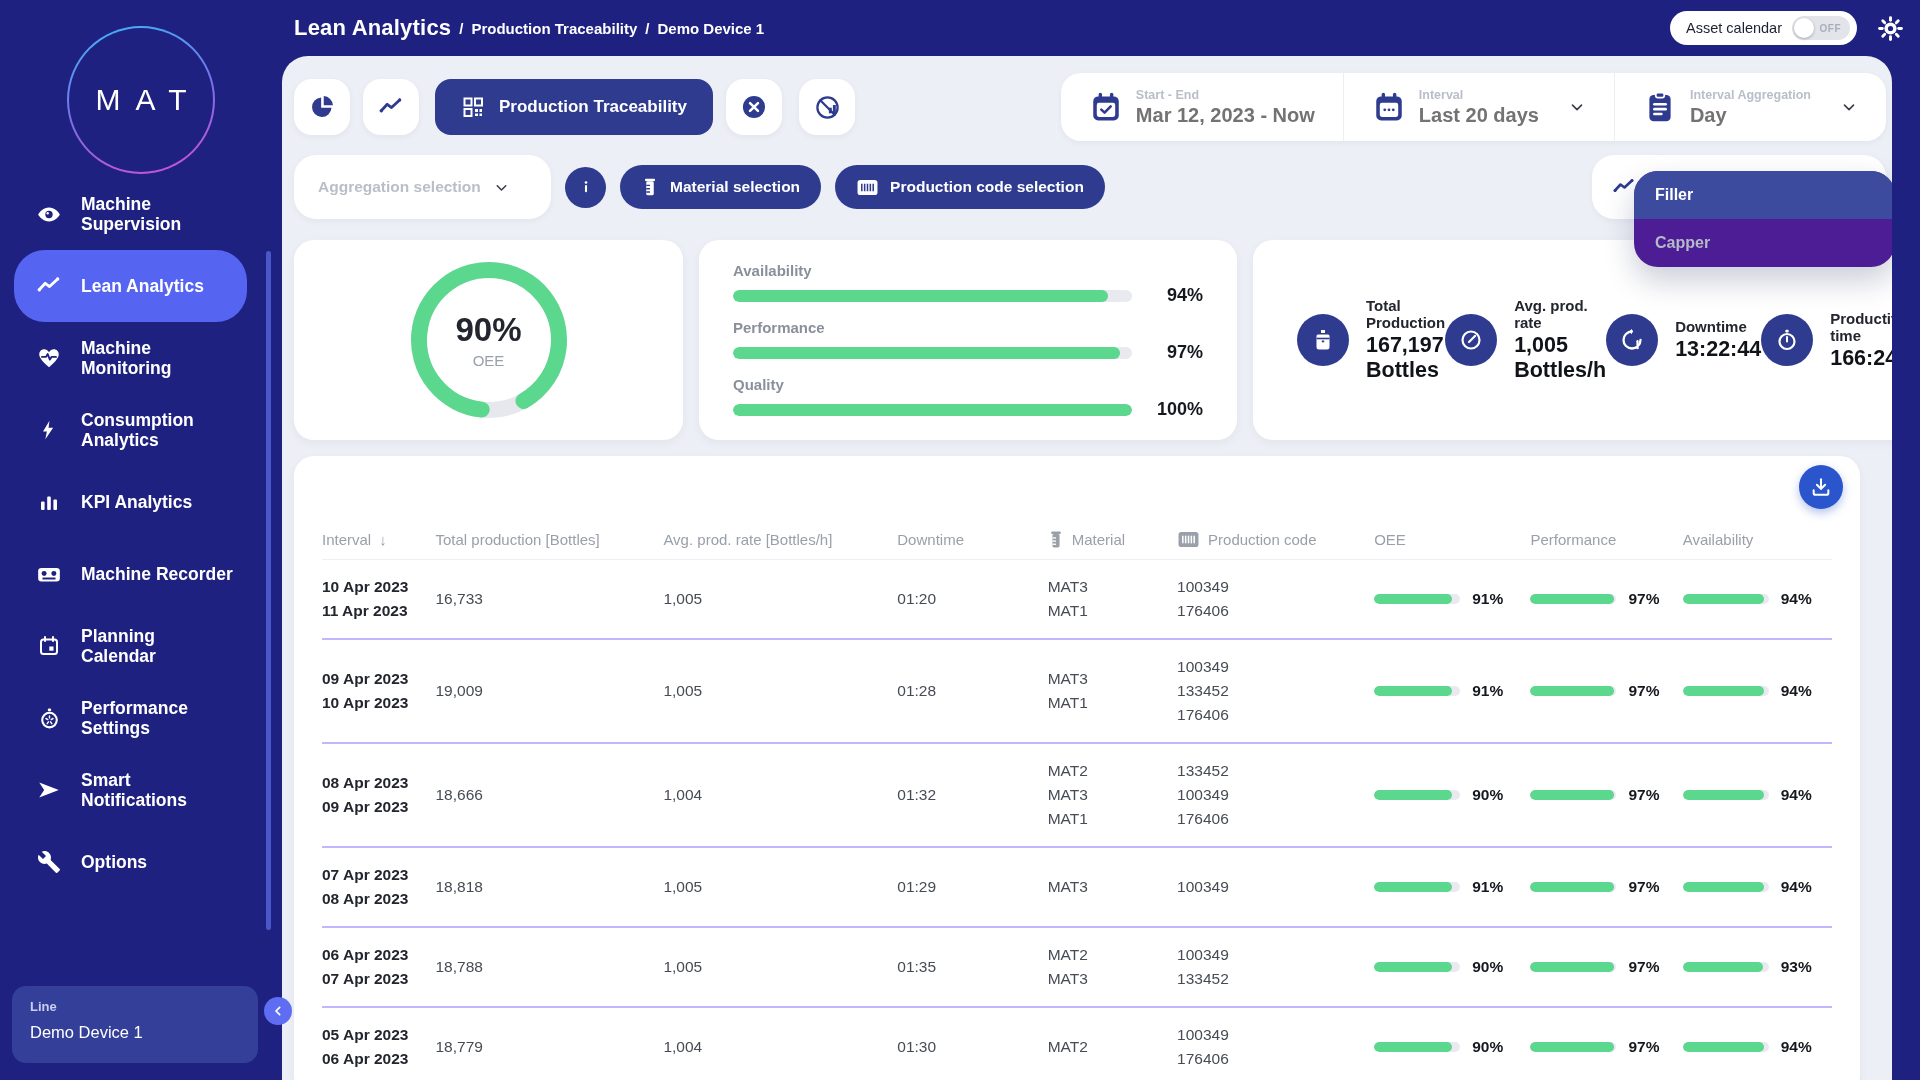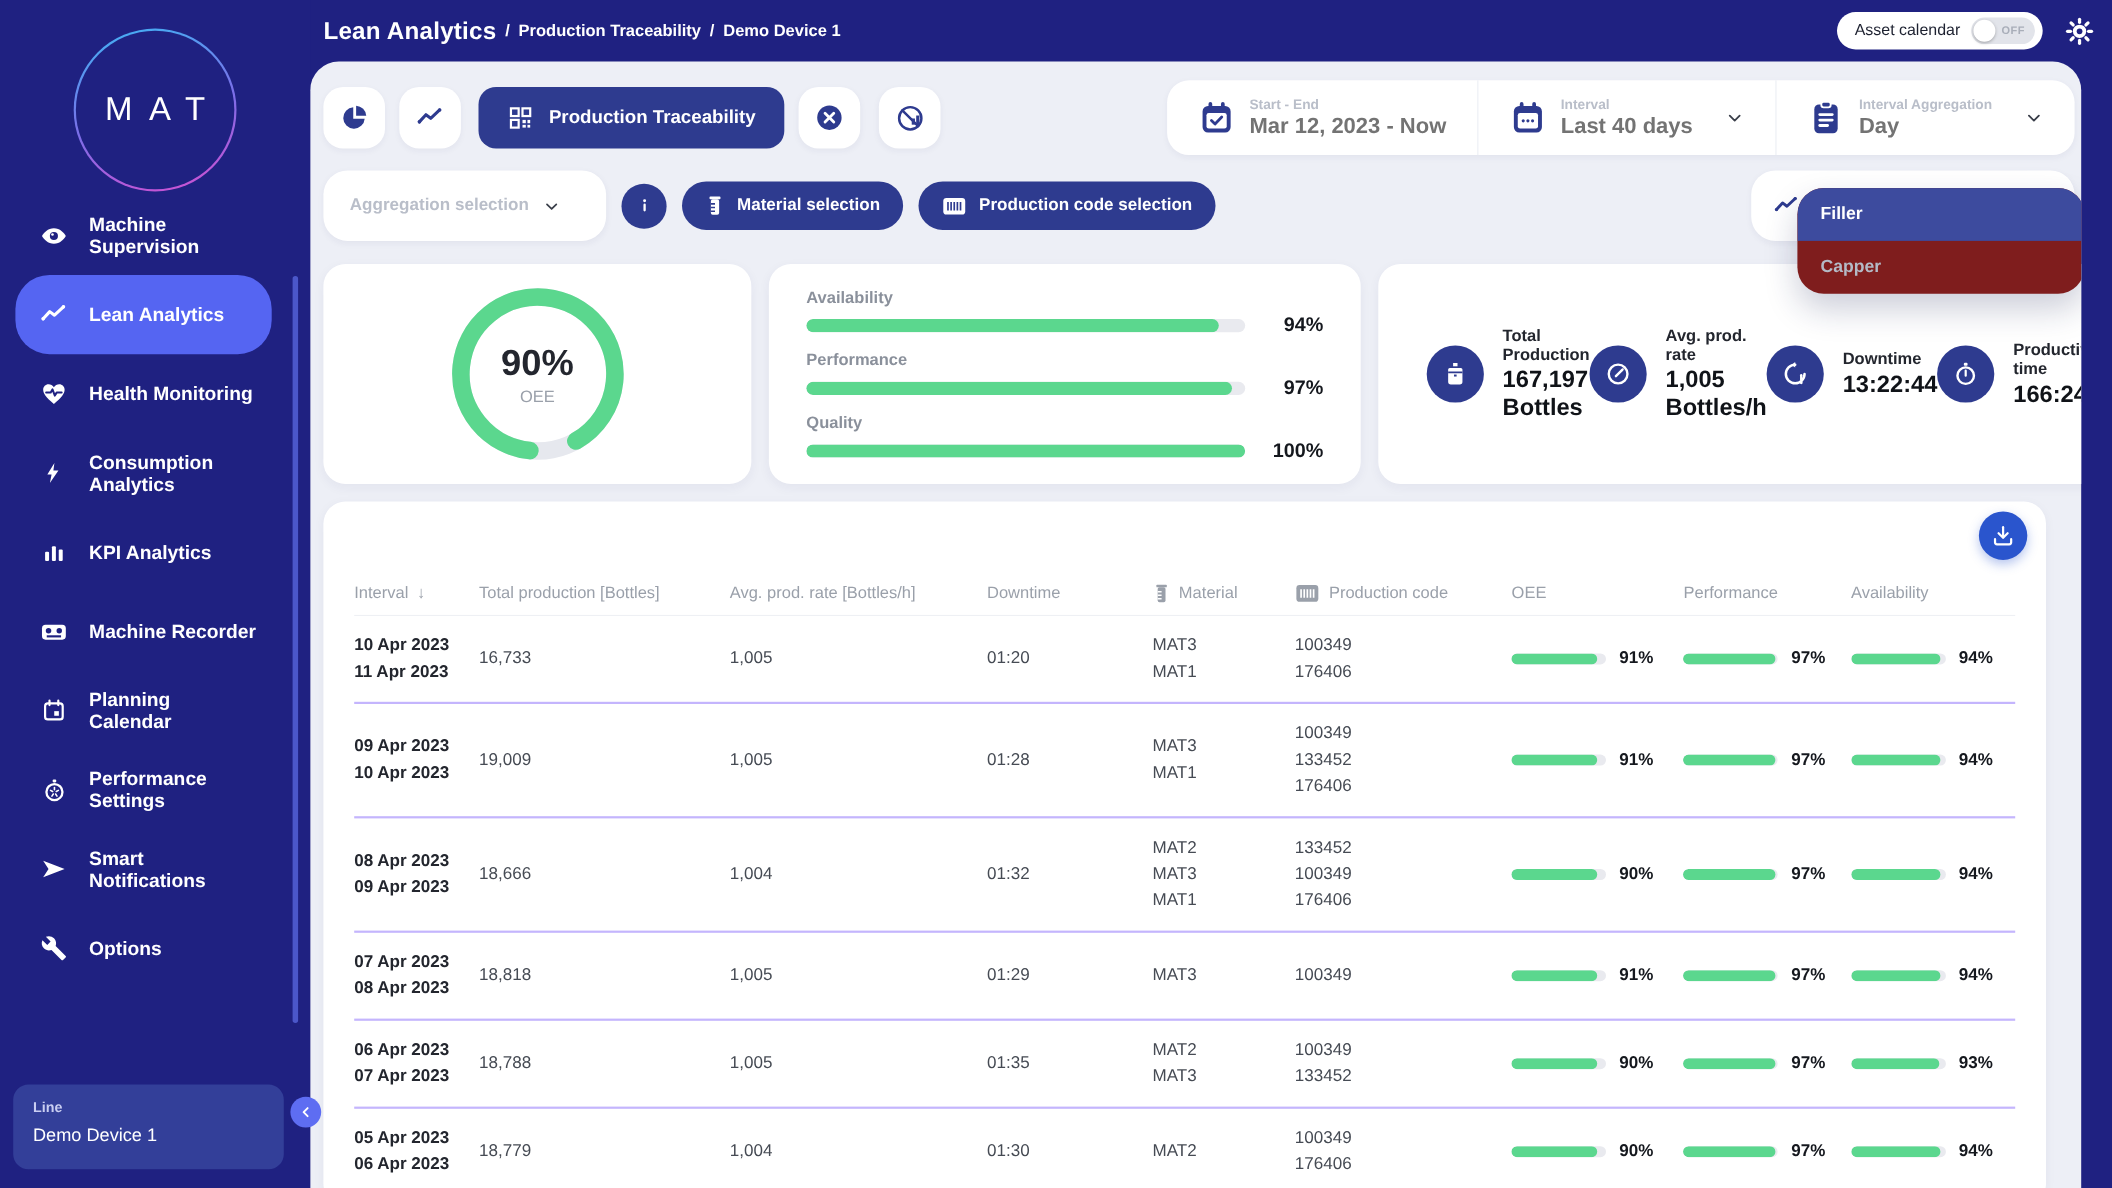--- a/index.html
+++ b/index.html
@@ -75,21 +75,21 @@
   .agg-ph { font-size:15.5px; color:#b9bec9; font-weight:600; }
   .info-btn { width:41px; height:41px; border-radius:50%; background:#2e3b8f; border:none;
     display:flex; align-items:center; justify-content:center; cursor:pointer; }
   .filter-pill { height:44px; border-radius:22px; background:#2e3b8f; color:#fff; border:none;
     display:flex; align-items:center; gap:11px; padding:0 21px; font-size:15.5px; font-weight:700;
     cursor:pointer; font-family:inherit; }
   .machine-wrap { margin-left:auto; position:relative; width:294px; height:64px; }
   .machine-pill { width:100%; height:100%; border-radius:22px; background:#fff; display:flex;
     align-items:center; gap:12px; padding:0 20px; box-shadow:0 2px 6px rgba(30,35,90,.05); cursor:pointer; }
   .machine-label { font-size:15.5px; color:#7d8494; font-weight:600; }
-  .dropdown { position:absolute; left:42px; top:16px; width:261px; background:#7f1d1d; border-radius:24px;
+  .dropdown { position:absolute; left:42px; top:16px; width:261px; background:#4c1d95; border-radius:24px;
     box-shadow:0 14px 30px rgba(25,30,80,.22); overflow:hidden; z-index:40; }
   .dd-item { height:48px; display:flex; align-items:center; padding:0 21px; font-size:16px;
     font-weight:600; color:#b4bac6; cursor:pointer; }
   .dd-item.selected { background:#3d4b9e; color:#fff; }
 
   
   .stats { display:flex; gap:16px; margin-top:21px; }
   .card { background:#fff; border-radius:20px; box-shadow:0 3px 10px rgba(30,35,90,.05); }
   .gauge-card { width:389px; height:200px; display:flex; align-items:center; justify-content:center; flex:none; }
   .gauge-wrap { position:relative; width:170px; height:170px; }
@@ -162,21 +162,21 @@
           </span>
           <span class="nav-label">Lean Analytics</span>
         </div>
         <div class="nav-item">
           <span class="nav-icon">
             <svg width="26" height="26" viewBox="0 0 24 24">
               <path d="M12 20.5C5.2 15 3 11.4 3 8.6 3 6 5 4 7.5 4c1.8 0 3.5 1 4.5 2.6C13 5 14.7 4 16.5 4 19 4 21 6 21 8.6c0 2.8-2.2 6.4-9 11.9z" fill="#fff"></path>
               <polyline points="5.5,11 9.3,11 10.8,8.3 12.8,13.5 14.3,11 18.5,11" fill="none" stroke="#1f2181" stroke-width="1.7" stroke-linejoin="round" stroke-linecap="round"></polyline>
             </svg>
           </span>
-          <span class="nav-label">Health Monitoring</span>
+          <span class="nav-label">Machine Monitoring</span>
         </div>
         <div class="nav-item">
           <span class="nav-icon">
             <svg width="22" height="24" viewBox="0 0 24 24" fill="#fff">
               <path d="M12.5 2 5.5 13.5h4.2L8 22l8.5-12.5h-5z"></path>
             </svg>
           </span>
           <span class="nav-label">Consumption
 Analytics</span>
         </div>
@@ -379,21 +379,21 @@
                 <rect x="6.8" y="2" width="2.4" height="4.5" rx="1.2" fill="#2e3b8f"></rect>
                 <rect x="14.8" y="2" width="2.4" height="4.5" rx="1.2" fill="#2e3b8f"></rect>
                 <rect x="5.5" y="9" width="13" height="10" rx="1.5" fill="#fff"></rect>
                 <circle cx="9" cy="14" r="1" fill="#2e3b8f"></circle>
                   <circle cx="12" cy="14" r="1" fill="#2e3b8f"></circle>
                   <circle cx="15" cy="14" r="1" fill="#2e3b8f"></circle>
               </svg>
             </span>
             <span class="dc-texts">
               <div class="dc-label">Interval</div>
-              <div class="dc-value">Last 40 days</div>
+              <div class="dc-value">Last 20 days</div>
             </span>
             <span class="dc-chev">
               <svg width="18" height="18" viewBox="0 0 24 24">
                   <polyline points="6,9.5 12,15.5 18,9.5" fill="none" stroke="#3a3f4a" stroke-width="2.2" stroke-linecap="round" stroke-linejoin="round"></polyline>
                 </svg>
             </span>
           </div>
           <div class="dc-sec">
             <span>
               <svg width="34" height="34" viewBox="0 0 24 24">

